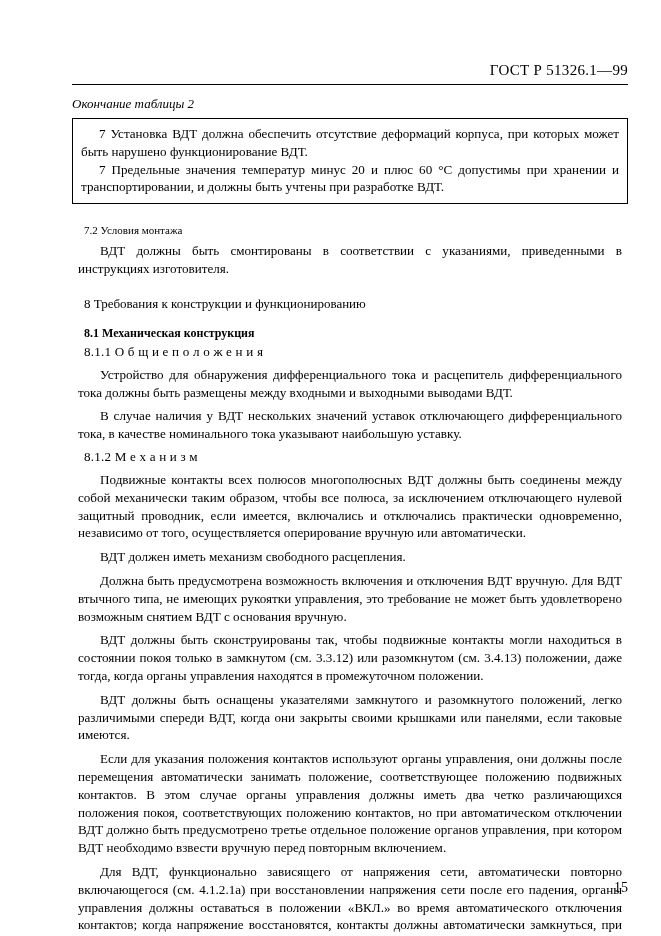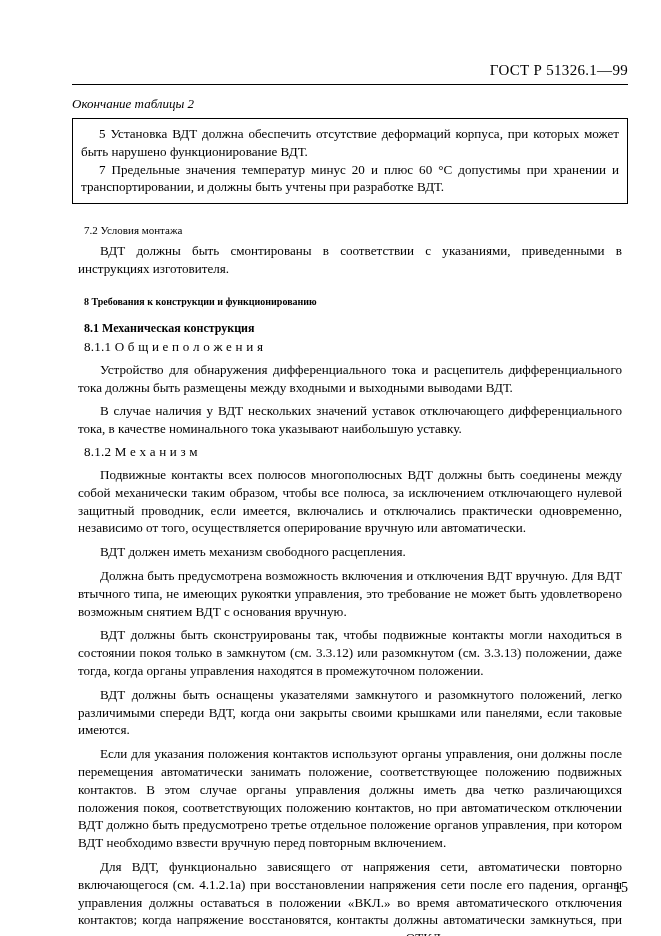--- a/index.html
+++ b/index.html
@@ -63,22 +63,22 @@
     line-height: 1.36;
     text-indent: 22px;
   }
   .sec-h2 {
     font-weight: normal;
     font-size: 11px;
     text-indent: 0;
     margin: 0 0 3px 12px;
   }
   .sec-h1 {
-    font-weight: bold;
-    font-size: 10px;
+    font-weight: normal;
+    font-size: 13px;
     text-indent: 0;
     margin: 18px 0 11px 12px;
   }
   .sec-h3 {
     font-weight: bold;
     font-size: 12px;
     text-indent: 0;
     margin: 14px 0 3px 12px;
   }
   .sec-h4 {
@@ -101,40 +101,40 @@
 <div class="page">
 
   <div class="header-std">ГОСТ Р 51326.1—99</div>
   <div class="header-rule"></div>
 
   <div class="content">
 
     <div class="cont-note">Окончание таблицы 2</div>
 
     <div class="tablebox">
-      <p>5  Установка ВДТ должна обеспечить отсутствие деформаций корпуса, при которых может быть нарушено функционирование ВДТ.</p>
+      <p>7  Установка ВДТ должна обеспечить отсутствие деформаций корпуса, при которых может быть нарушено функционирование ВДТ.</p>
       <p>7 Предельные значения температур минус 20 и плюс 60 °С допустимы при хранении и транспортировании, и должны быть учтены при разработке ВДТ.</p>
     </div>
 
     <div class="sec-h2">7.2 Условия монтажа</div>
     <p>ВДТ должны быть смонтированы в соответствии с указаниями, приведенными в инструкциях изготовителя.</p>
 
     <div class="sec-h1">8 Требования к конструкции и функционированию</div>
 
     <div class="sec-h3">8.1 Механическая конструкция</div>
 
     <div class="sec-h4">8.1.1 О б щ и е   п о л о ж е н и я</div>
     <p>Устройство для обнаружения дифференциального тока и расцепитель дифференциального тока должны быть размещены между входными и выходными выводами ВДТ.</p>
     <p>В случае наличия у ВДТ нескольких значений уставок отключающего дифференциального тока, в качестве номинального тока указывают наибольшую уставку.</p>
 
     <div class="sec-h4">8.1.2  М е х а н и з м</div>
     <p>Подвижные контакты всех полюсов многополюсных ВДТ должны быть соединены между собой механически таким образом, чтобы все полюса, за исключением отключающего нулевой защитный проводник, если имеется, включались и отключались практически одновременно, независимо от того, осуществляется оперирование вручную или автоматически.</p>
     <p>ВДТ должен иметь механизм свободного расцепления.</p>
     <p>Должна быть предусмотрена возможность включения и отключения ВДТ вручную. Для ВДТ втычного типа, не имеющих рукоятки управления, это требование не может быть удовлетворено возможным снятием ВДТ с основания вручную.</p>
-    <p>ВДТ должны быть сконструированы так, чтобы подвижные контакты могли находиться в состоянии покоя только в замкнутом (см. 3.3.12) или разомкнутом (см. 3.3.13) положении, даже тогда, когда органы управления находятся в промежуточном положении.</p>
+    <p>ВДТ должны быть сконструированы так, чтобы подвижные контакты могли находиться в состоянии покоя только в замкнутом (см. 3.3.12) или разомкнутом (см. 3.4.13) положении, даже тогда, когда органы управления находятся в промежуточном положении.</p>
     <p>ВДТ должны быть оснащены указателями замкнутого и разомкнутого положений, легко различимыми спереди ВДТ, когда они закрыты своими крышками или панелями, если таковые имеются.</p>
     <p>Если для указания положения контактов используют органы управления, они должны после перемещения автоматически занимать положение, соответствующее положению подвижных контактов. В этом случае органы управления должны иметь два четко различающихся положения покоя, соответствующих положению контактов, но при автоматическом отключении ВДТ должно быть предусмотрено третье отдельное положение органов управления, при котором ВДТ необходимо взвести вручную перед повторным включением.</p>
     <p>Для ВДТ, функционально зависящего от напряжения сети, автоматически повторно включающегося (см. 4.1.2.1а) при восстановлении напряжения сети после его падения, органы управления должны оставаться в положении «ВКЛ.» во время автоматического отключения контактов; когда напряжение восстановятся, контакты должны автоматически замкнуться, при этом органы управления не должны занимать положение «ОТКЛ.».</p>
 
   </div>
 
   <div class="pagenum">15</div>
 
 </div>
 

